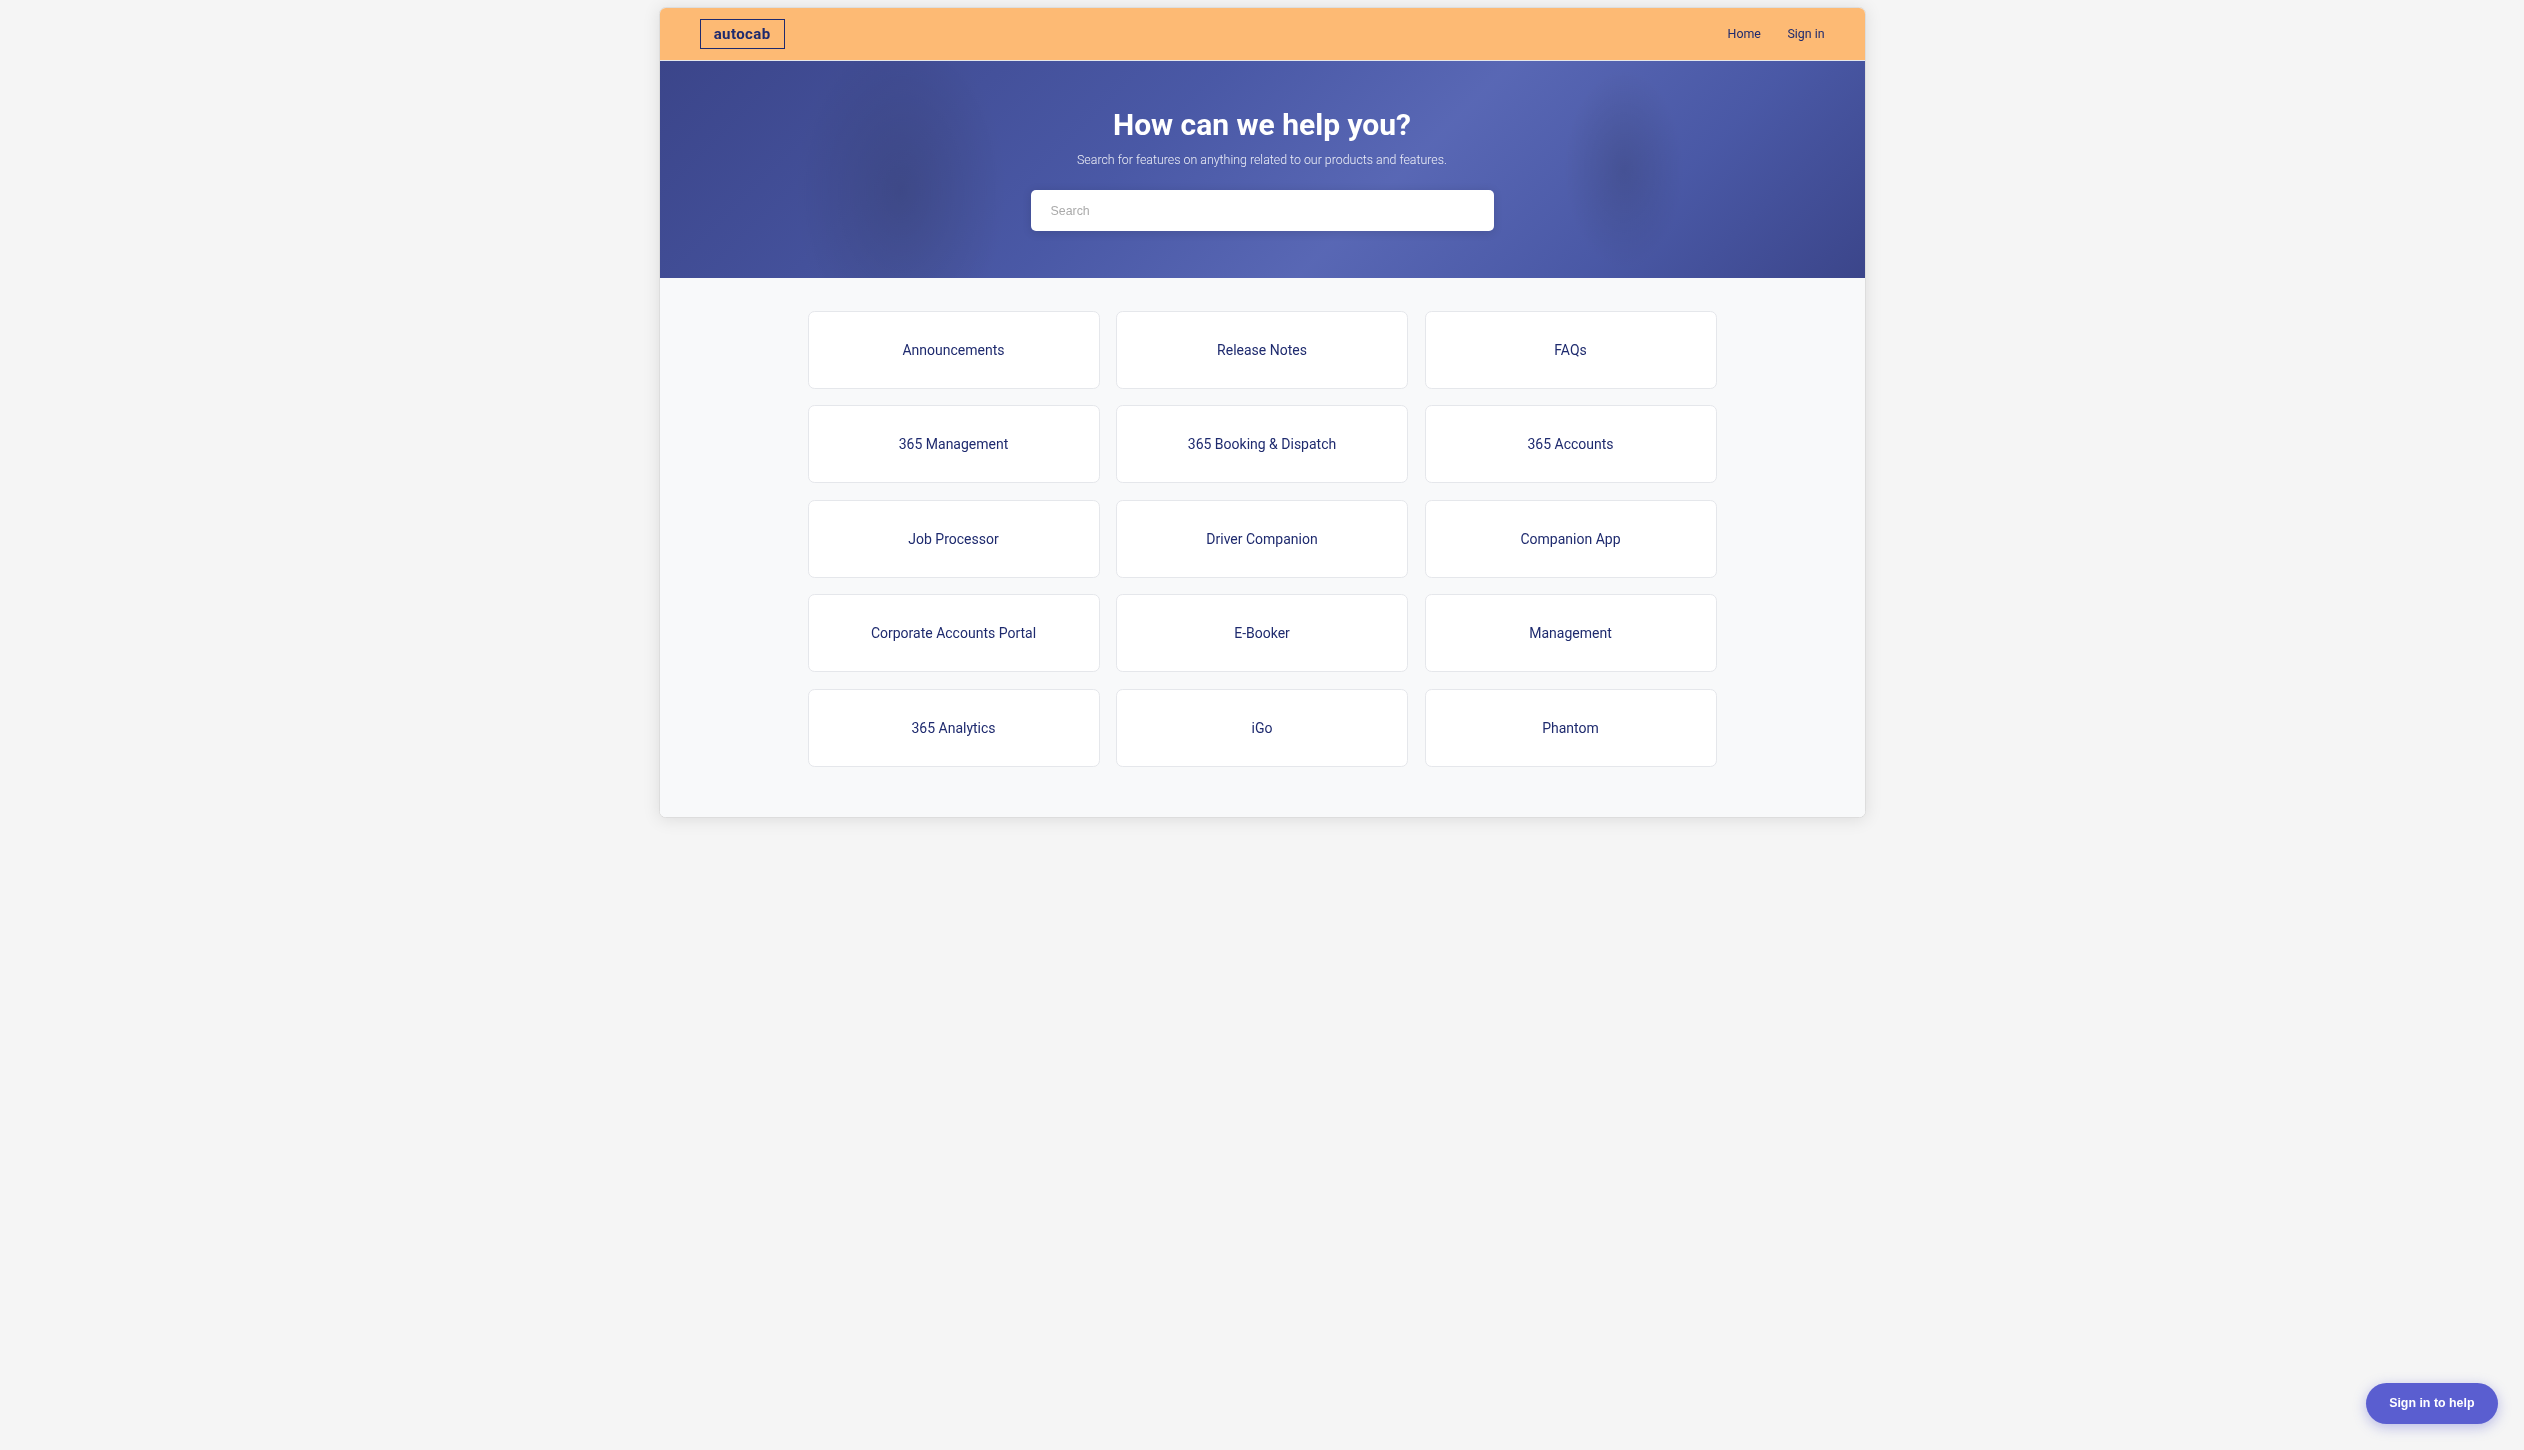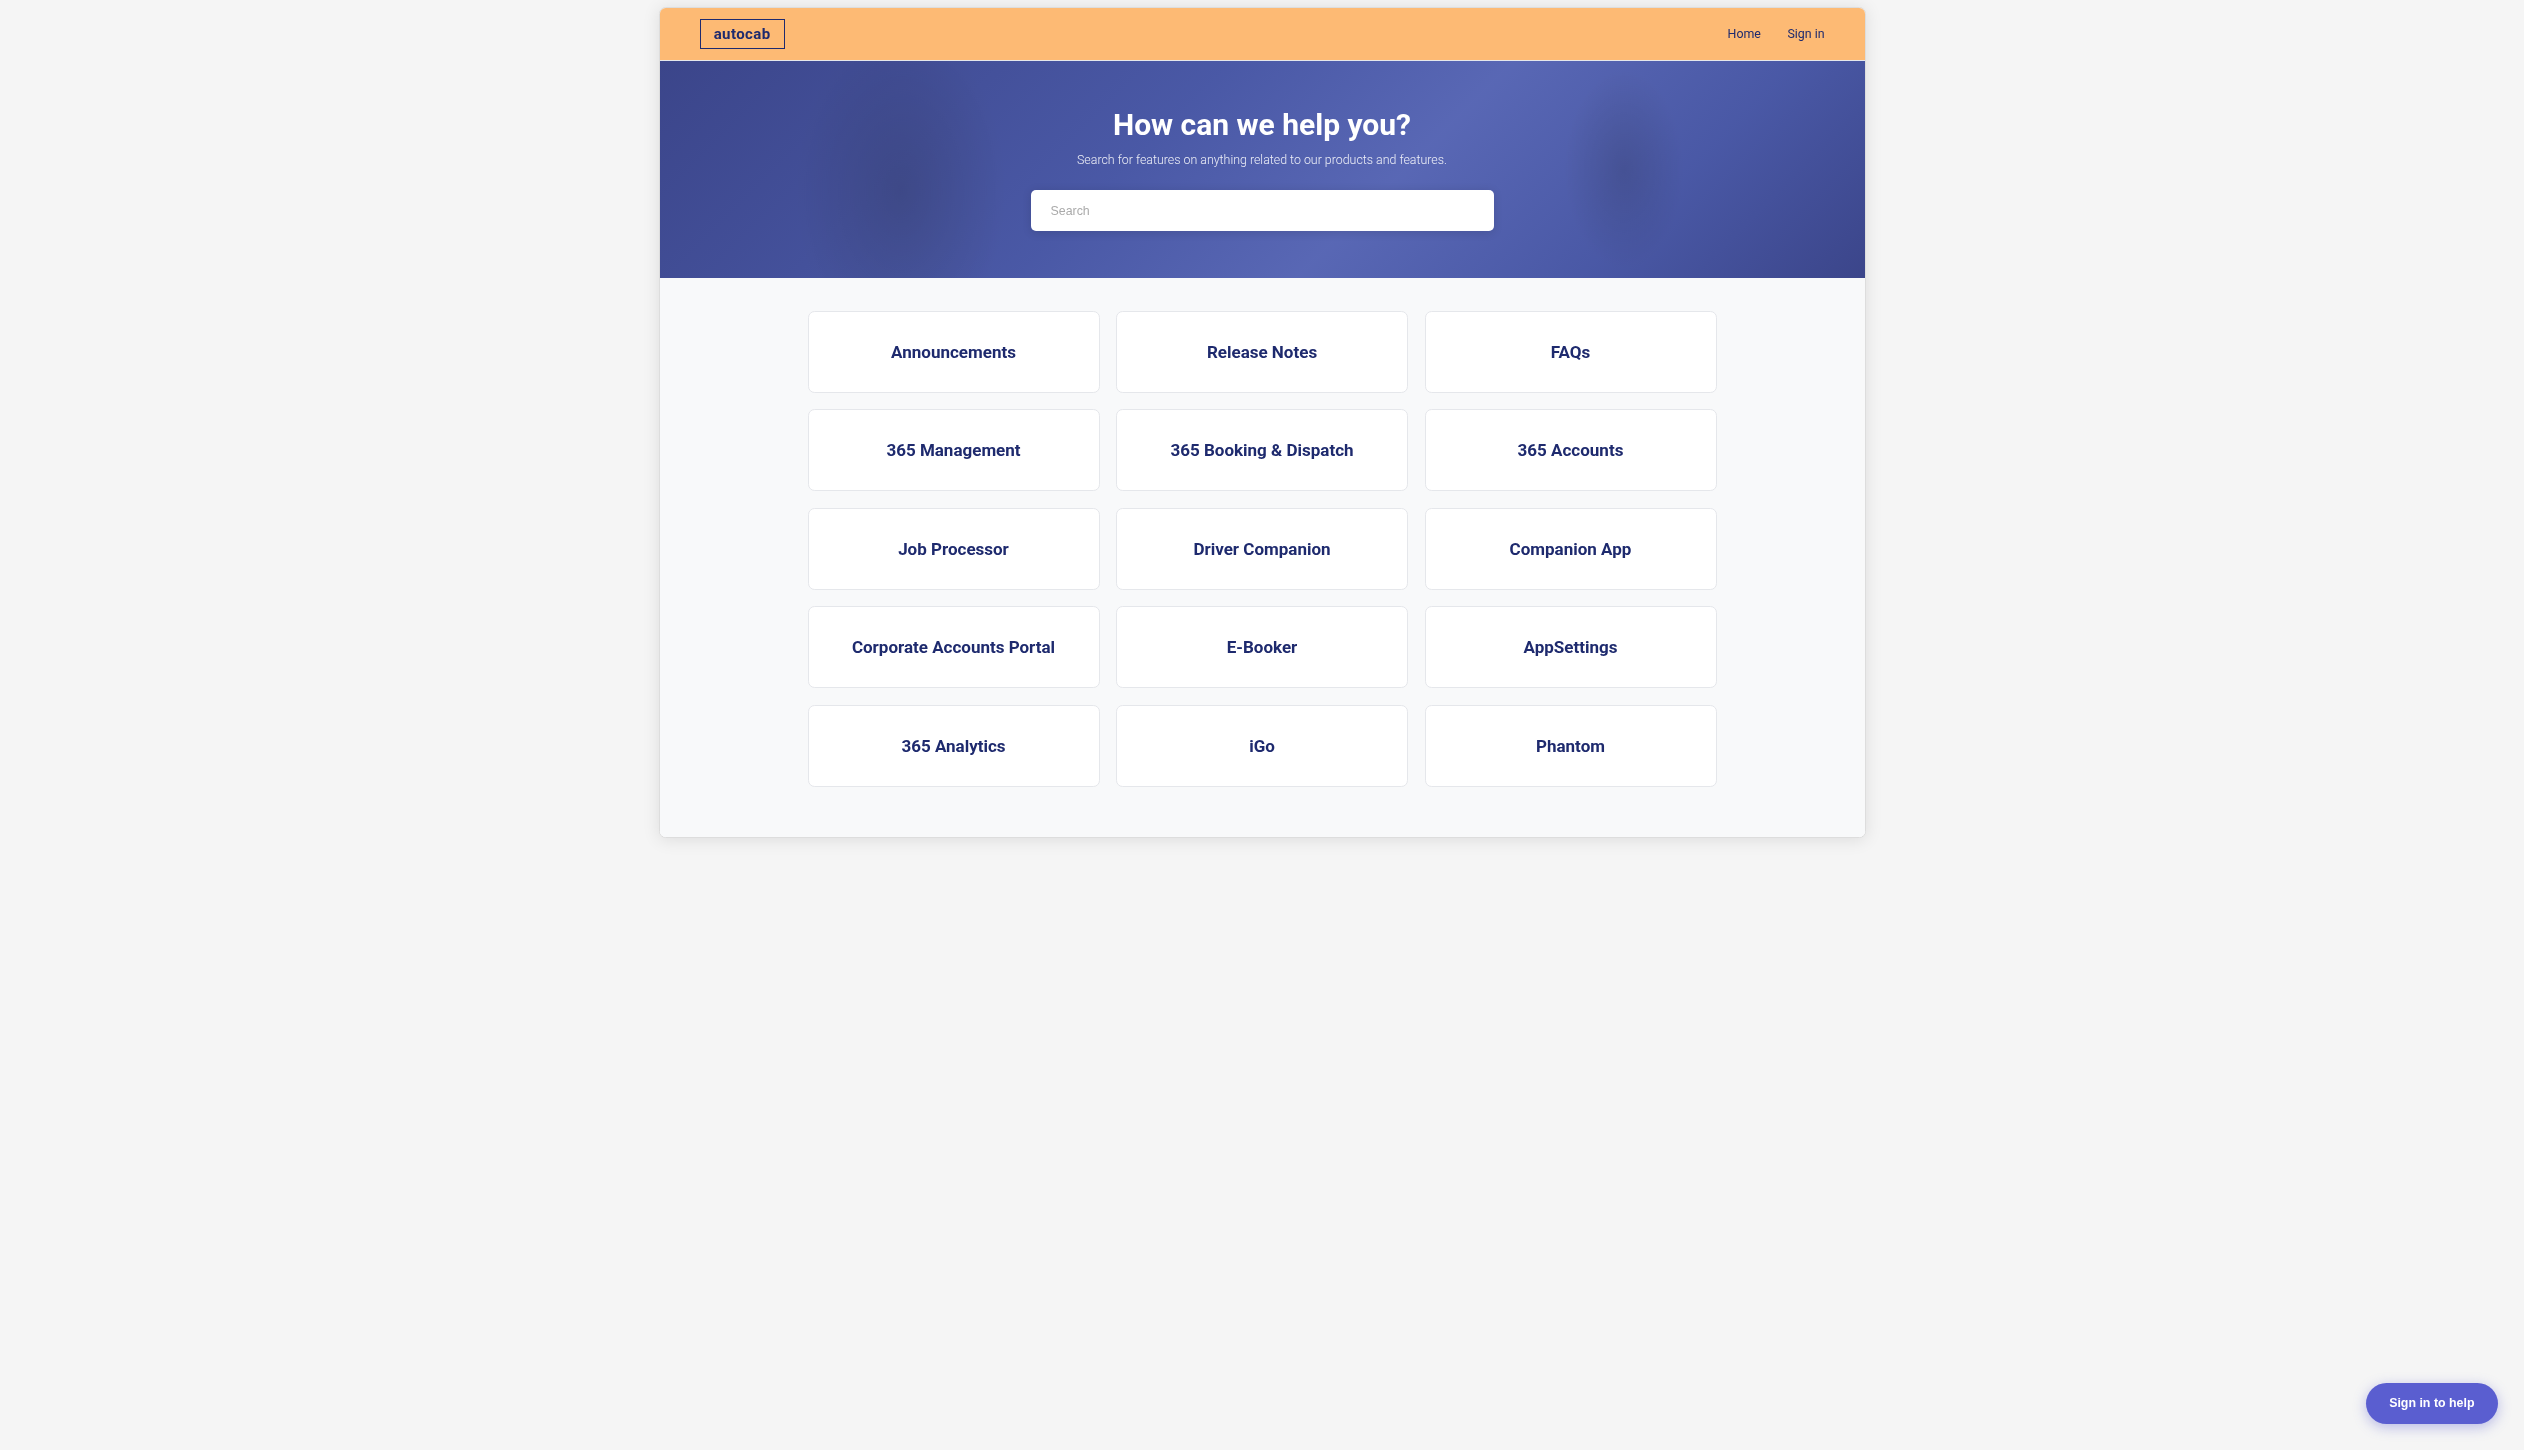--- a/index.html
+++ b/index.html
@@ -141,22 +141,22 @@
       padding: 30px 20px;
       display: flex;
       align-items: center;
       justify-content: center;
       cursor: pointer;
       transition: box-shadow 0.2s, border-color 0.2s;
       min-height: 74px;
     }
 
     .card-label {
-      font-size: 17px;
-      font-weight: 700;
+      font-size: 14px;
+      font-weight: 400;
       color: #1e2a6e;
       text-align: center;
     }
 
     
     .chat-button {
       position: fixed;
       bottom: 26.5px;
       right: 26.5px;
       background: #5a5ed0;
@@ -238,21 +238,21 @@
         <div class="card">
           <span class="card-label">Companion App</span>
         </div>
         <div class="card">
           <span class="card-label">Corporate Accounts Portal</span>
         </div>
         <div class="card">
           <span class="card-label">E-Booker</span>
         </div>
         <div class="card">
-          <span class="card-label">AppSettings</span>
+          <span class="card-label">Management</span>
         </div>
         <div class="card">
           <span class="card-label">365 Analytics</span>
         </div>
         <div class="card">
           <span class="card-label">iGo</span>
         </div>
         <div class="card">
           <span class="card-label">Phantom</span>
         </div>

